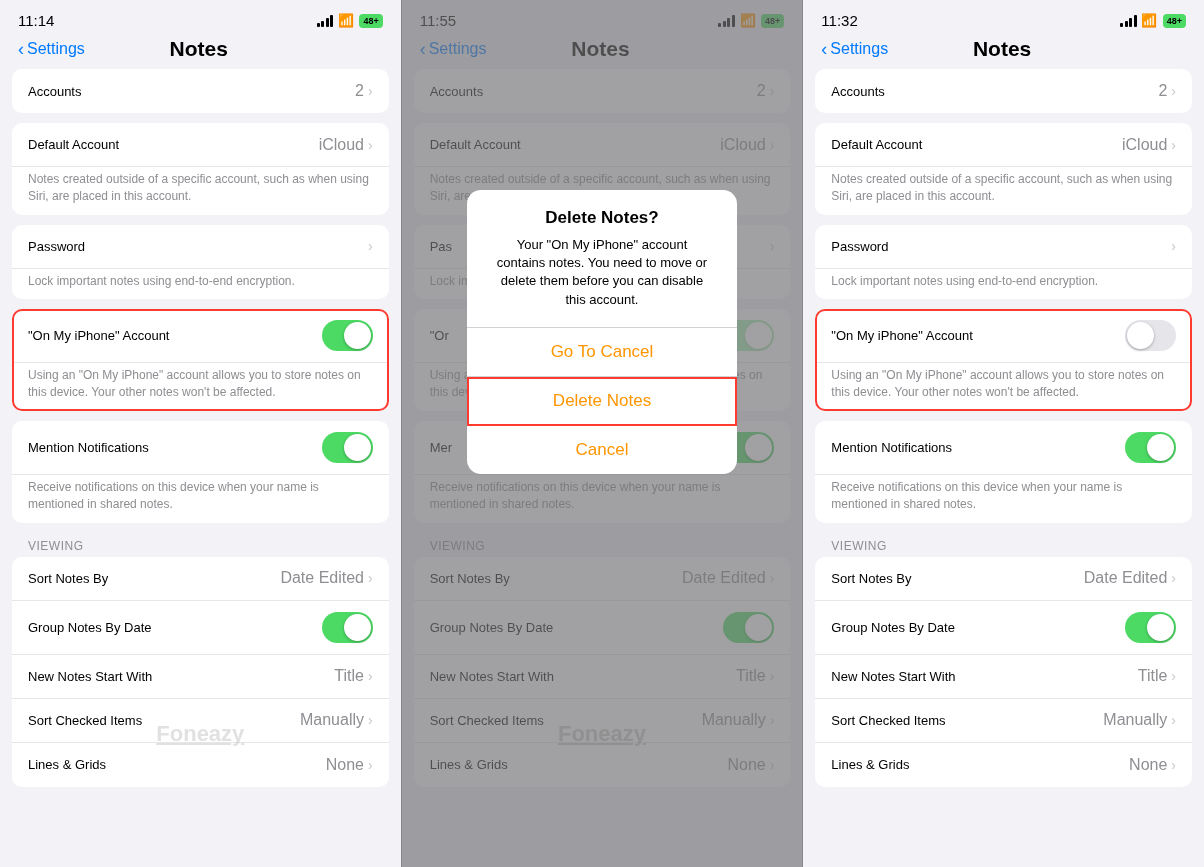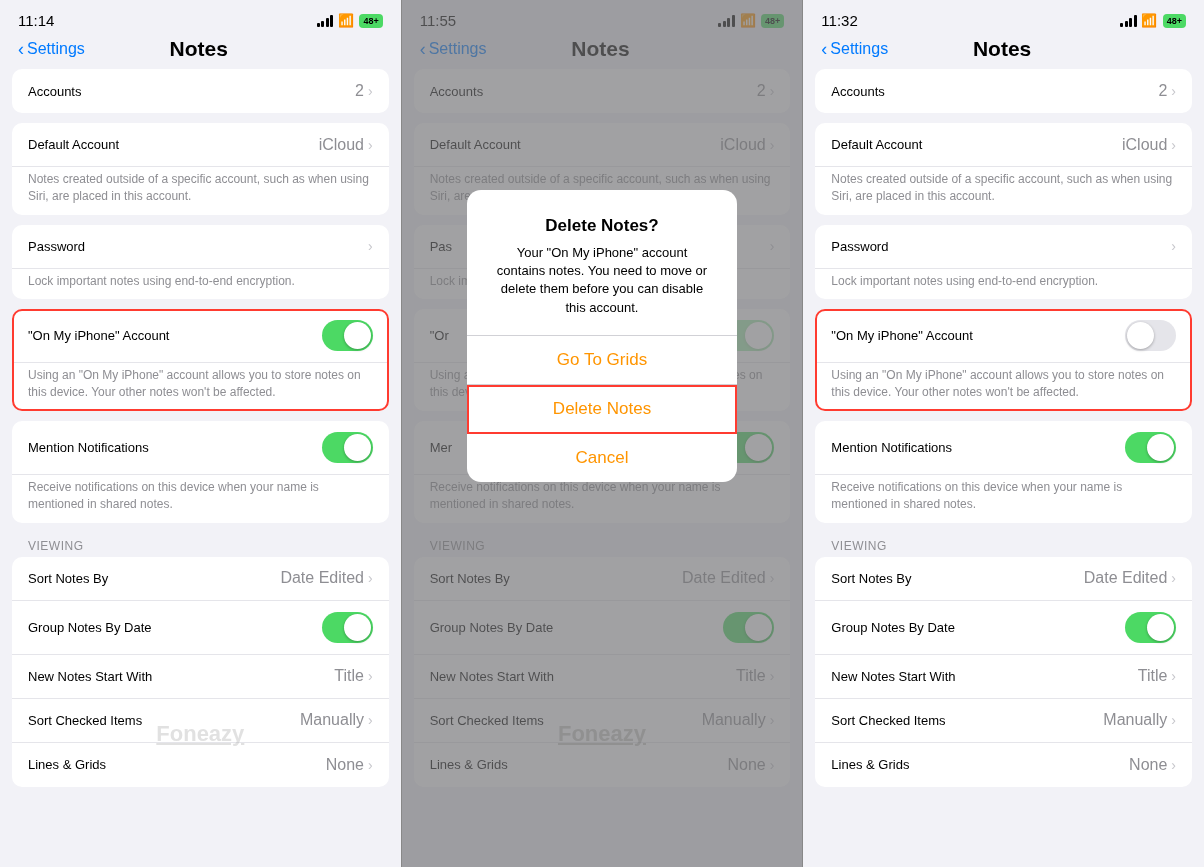--- a/index.html
+++ b/index.html
@@ -220,21 +220,20 @@
     .dialog-box {
       background: #fff;
       border-radius: 14px;
       width: 270px;
       overflow: hidden;
     }
 
     .dialog-header {
       padding: 18px 24px 4px;
       text-align: center;
-      margin-top: 8px;
     }
     .dialog-title {
       font-size: 17px;
       font-weight: 600;
       color: #000;
       margin-bottom: 8px;
     }
     .dialog-message {
       font-size: 13px;
       color: #000;
@@ -512,21 +511,21 @@
   </div>
 
   <div class="dialog-overlay">
     <div class="dialog-box">
       <div class="dialog-header">
         <div class="dialog-title">Delete Notes?</div>
         <div class="dialog-message">Your "On My iPhone" account contains notes. You need to move or delete them before you can disable this account.</div>
       </div>
       <div class="dialog-actions">
         <div class="dialog-action">
-          <span>Go To Grids</span>
+          <span>Go To Cancel</span>
         </div>
         <div class="dialog-action highlighted" style="outline: 2px solid #ff3b30;">
           <span>Delete Notes</span>
         </div>
         <div class="dialog-action">
           <span>Cancel</span>
         </div>
       </div>
     </div>
   </div>

